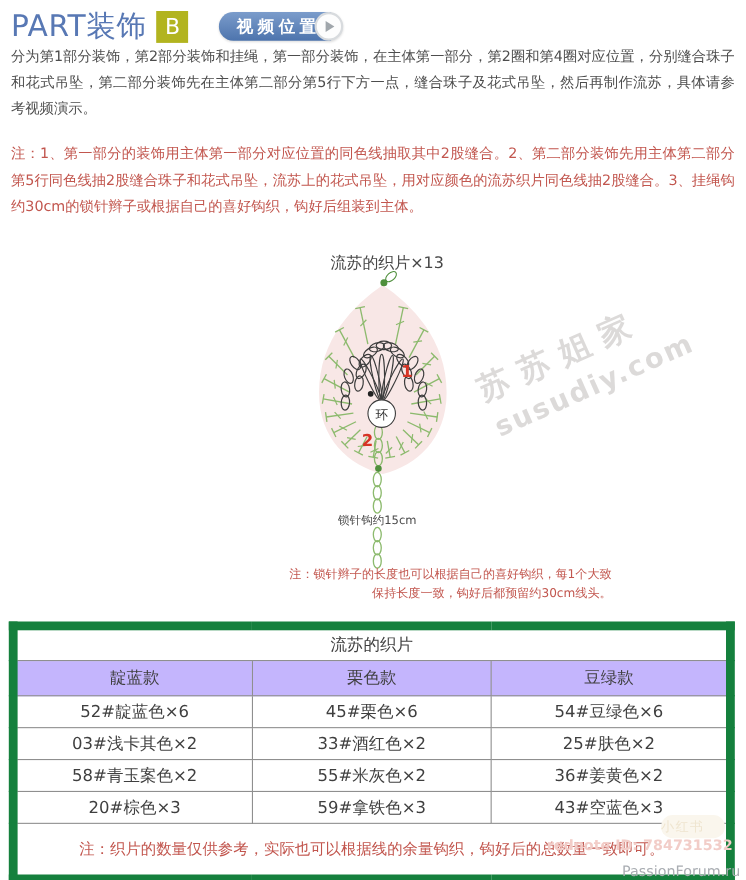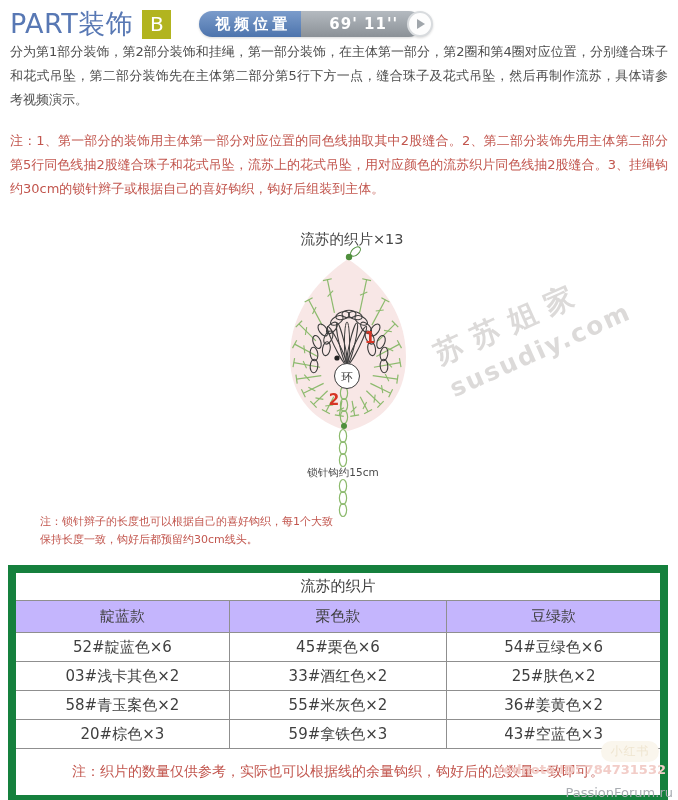--- a/index.html
+++ b/index.html
@@ -5,21 +5,21 @@
   html,body { margin:0; padding:0; }
   body {
     width:678px; height:800px; background:#ffffff; position:relative; overflow:hidden;
     font-family:"DejaVu Sans","Liberation Sans",sans-serif; color:#4a4a4a;
   }
   .header { position:absolute; left:10px; top:8px; height:32px; display:flex; align-items:center; }
   .part-title { color:#5878b4; font-size:27px; letter-spacing:0.5px; }
   .badge-b { background:#b2b41f; color:#ffffff; font-size:20px; width:29px; height:29px;
     display:flex; align-items:center; justify-content:center; margin-left:9px; }
   .video-pill { margin-left:28px; display:flex; align-items:center; position:relative; height:26px;
-    filter:drop-shadow(0 1px 1px rgba(0,0,0,0.15)); }
+    filter:drop-shadow(0 1px 1px rgba(0,0,0,0.15));gap:13px; }
   .vp-label { background:linear-gradient(#7b9ccb,#4d74ad); color:#fff; font-weight:bold; font-size:15px;
     letter-spacing:4px; padding:0 10px 0 16px; height:26px; line-height:26px; border-radius:13px 0 0 13px; }
   .vp-time { background:linear-gradient(#b4bac0,#8b9197); color:#fff; font-size:15px; font-weight:bold;
     letter-spacing:1px; height:26px; line-height:26px; padding:0 24px 0 28px; border-radius:0 13px 13px 0; }
   .vp-play { position:absolute; right:-11px; top:50%; transform:translateY(-50%); width:22px; height:22px;
     background:#fdfdfd; border:2px solid #d8dbde; border-radius:50%;
     display:flex; align-items:center; justify-content:center; cursor:pointer; }
   .vp-play-tri { width:0; height:0; border-left:8px solid #a0a6ab; border-top:5px solid transparent;
     border-bottom:5px solid transparent; margin-left:2px; }
 
@@ -30,48 +30,47 @@
 
   .diagram-title { position:absolute; left:13px; top:230px; width:678px; text-align:center;
     font-size:14.5px; color:#474747; }
   #chart { position:absolute; left:183px; top:242px; }
 
   .wm { position:absolute; left:428px; top:338px; transform:rotate(-24deg); transform-origin:0 0;
     color:rgba(162,158,154,0.38); font-weight:bold; pointer-events:none; }
   .wm .wm1 { font-size:29px; letter-spacing:11px; }
   .wm .wm2 { font-size:25px; letter-spacing:2px; margin-top:2px; }
 
-  .diagram-note { position:absolute; left:0; top:513px; width:556px; text-align:left;
-    font-size:11px; line-height:1.65; color:#c2564e;padding-left:40px; }
+  .diagram-note { position:absolute; left:0; top:513px; width:556px; text-align:right;
+    font-size:11px; line-height:1.65; color:#c2564e; }
 
   table.yarn { position:absolute; left:8px; top:565px; width:660px; border-collapse:collapse;
     table-layout:fixed; font-size:15px; color:#3f3f3f; text-align:center;
     border:8px solid #15803d; }
   table.yarn td { border:1px solid #8f8f8f; padding:0; }
   .t-title td { height:27px; }
   .t-head td { background:#c4b5fd; height:31px; }
   .t-row td { height:28px; }
   .t-foot td { height:46px; color:#c2564e; font-size:14px; }
 
   .wm-badge { position:absolute; left:601px; top:741px; width:58px; height:21px; border-radius:11px;
-    background:#faf6ed; color:#efe5d0; font-size:12px; text-align:center; line-height:21px;
+    background:#faf6ed; color:#efe5d0; font-size:12px; line-height:21px;
     letter-spacing:1px; pointer-events:none; }
   .wm-rednote { position:absolute; right:12px; top:762px; color:#f2cdc8; font-size:13px;
     font-weight:bold; pointer-events:none; }
   .wm-site { position:absolute; right:5px; top:785px; color:#a9adb2; font-size:13px; pointer-events:none; }
 </style>
 </head>
 <body>
 
 <div class="header">
   <span class="part-title">PART装饰</span>
   <span class="badge-b">B</span>
   <div class="video-pill">
     <span class="vp-label">视频位置</span>
-    <span class="vp-time">69' 11''</span>
     <span class="vp-play">
       <span class="vp-play-tri"></span>
     </span>
   </div>
 </div>
 
 <p class="intro">分为第1部分装饰，第2部分装饰和挂绳，第一部分装饰，在主体第一部分，第2圈和第4圈对应位置，分别缝合珠子和花式吊坠，第二部分装饰先在主体第二部分第5行下方一点，缝合珠子及花式吊坠，然后再制作流苏，具体请参考视频演示。</p>
 <p class="notes">注：1、第一部分的装饰用主体第一部分对应位置的同色线抽取其中2股缝合。2、第二部分装饰先用主体第二部分第5行同色线抽2股缝合珠子和花式吊坠，流苏上的花式吊坠，用对应颜色的流苏织片同色线抽2股缝合。3、挂绳钩约30cm的锁针辫子或根据自己的喜好钩织，钩好后组装到主体。</p>
 
 <div class="diagram-title">流苏的织片×13</div>

